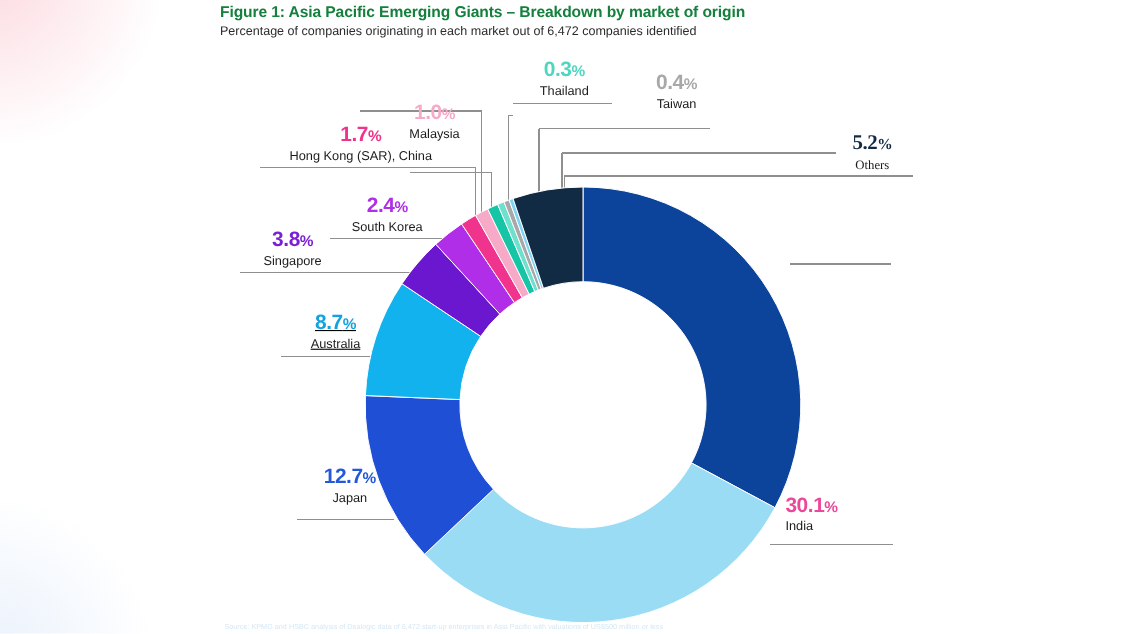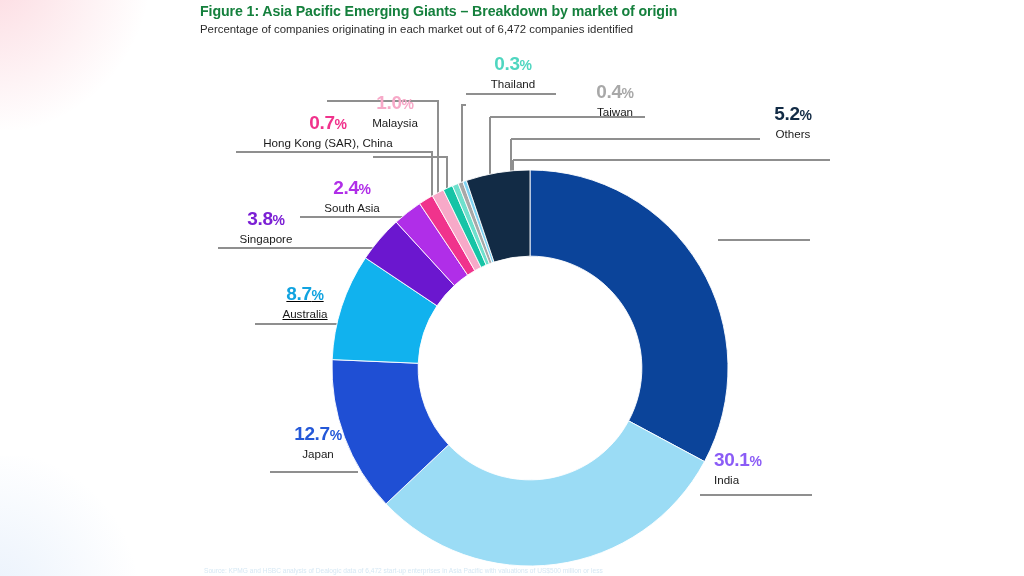--- a/index.html
+++ b/index.html
@@ -123,54 +123,54 @@
   </div>
 
 
   <div class="callout center" style="left:463px;top:54px;width:100px;">
     <div class="pct" style="color:#4fd6c0;">
       <span>0.3</span><span class="sym">%</span>
     </div>
     <div class="nm">Thailand</div>
   </div>
 
-  <div class="callout center" style="left:570px;top:82px;width:90px;">
+  <div class="callout center" style="left:570px;top:66px;width:90px;">
     <div class="pct" style="color:#a8a8a8;">
       <span>0.4</span><span class="sym">%</span>
     </div>
     <div class="nm">Taiwan</div>
   </div>
 
 
-  <div class="callout center" style="left:745px;top:104px;width:96px;">
+  <div class="callout center" style="left:745px;top:120px;width:96px;font-family:Liberation Serif, serif;">
     <div class="pct" style="color:#122b45;">
       <span>5.2</span><span class="sym">%</span>
     </div>
     <div class="nm">Others</div>
   </div>
 
   <div class="callout center" style="left:340px;top:93px;width:110px;">
     <div class="pct" style="color:#f7a9c8;">
       <span>1.0</span><span class="sym">%</span>
     </div>
     <div class="nm">Malaysia</div>
   </div>
 
   <div class="callout center" style="left:233px;top:113px;width:190px;">
     <div class="pct" style="color:#f0338c;">
-      <span>0.7</span><span class="sym">%</span>
+      <span>1.7</span><span class="sym">%</span>
     </div>
     <div class="nm">Hong Kong (SAR), China</div>
   </div>
 
   <div class="callout center" style="left:297px;top:178px;width:110px;">
     <div class="pct" style="color:#b02ee8;">
       <span>2.4</span><span class="sym">%</span>
     </div>
-    <div class="nm">South Asia</div>
+    <div class="nm">South Korea</div>
   </div>
 
   <div class="callout center" style="left:214px;top:209px;width:104px;">
     <div class="pct" style="color:#7b1fd4;">
       <span>3.8</span><span class="sym">%</span>
     </div>
     <div class="nm">Singapore</div>
   </div>
 
   <div class="callout center" style="left:253px;top:284px;width:104px;text-decoration:underline;">
@@ -182,21 +182,21 @@
 
   <div class="callout center" style="left:266px;top:424px;width:104px;">
     <div class="pct" style="color:#2458d8;">
       <span>12.7</span><span class="sym">%</span>
     </div>
     <div class="nm">Japan</div>
   </div>
 
 
   <div class="callout right" style="left:714px;top:450px;width:150px;">
-    <div class="pct" style="color:#8b5cf6;">
+    <div class="pct" style="color:#ec4899;">
       <span>30.1</span><span class="sym">%</span>
     </div>
     <div class="nm">India</div>
   </div>
 
   <div class="source">Source: KPMG and HSBC analysis of Dealogic data of 6,472 start-up enterprises in Asia Pacific with valuations of US$500 million or less</div>
 
 </div>
 
 </body></html>

